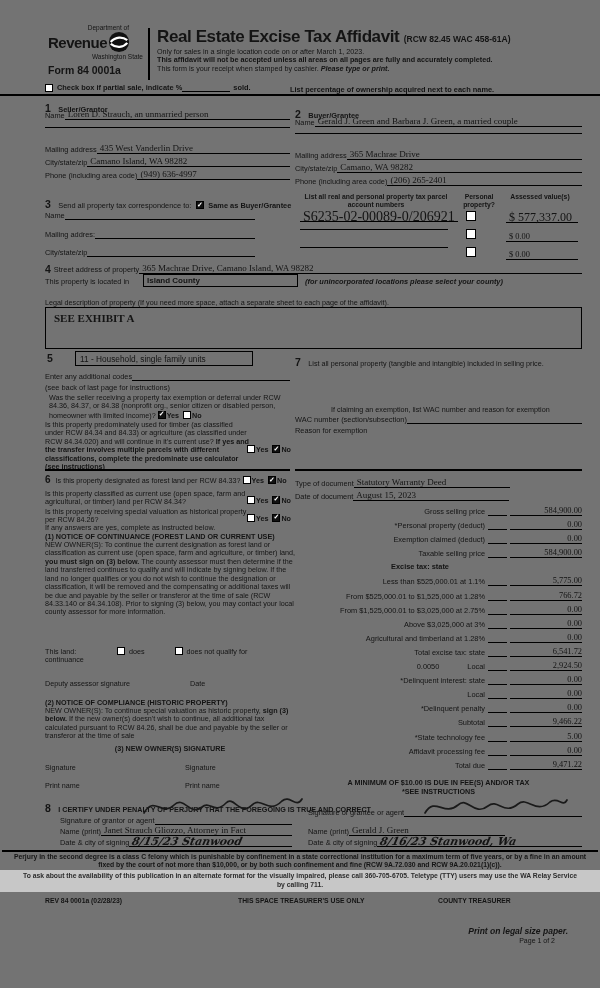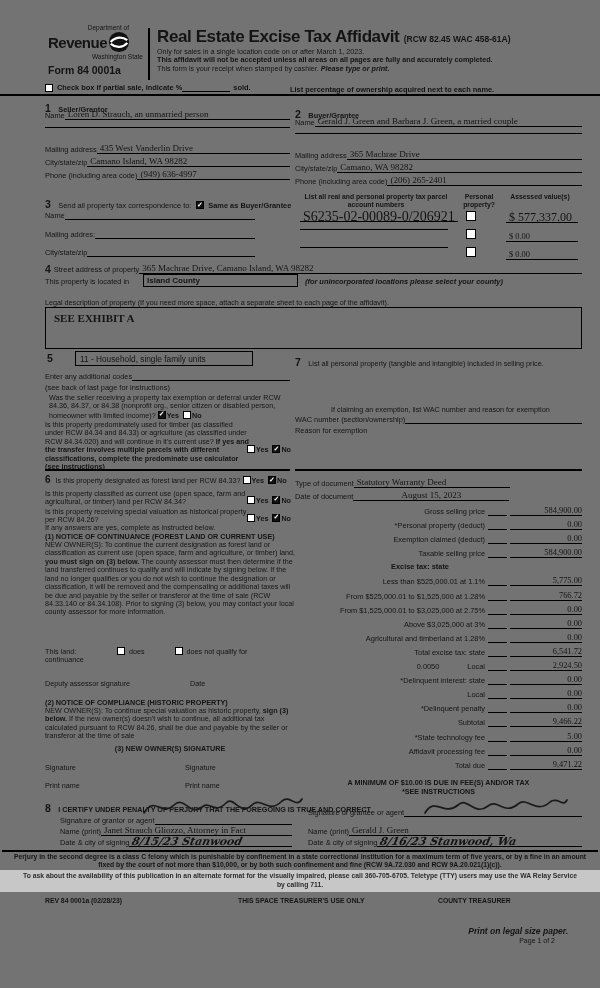--- a/index.html
+++ b/index.html
@@ -204,21 +204,21 @@
   </div>
   <div class="a hr" style="left:45px;top:469px;width:245px;height:1.8px;"></div>
 
   <div class="a" style="left:295px;top:352px;width:287px;">
     <span class="num">7</span>
     <span class="p">List all personal property (tangible and intangible) included in selling price.</span>
   </div>
   <div class="a uline" style="left:295px;top:392px;width:287px;height:10px;"></div>
   <div class="a p" style="left:295px;top:406px;padding-left:36px;">If claiming an exemption, list WAC number and reason for exemption</div>
   <div class="a row" style="left:295px;top:415px;width:287px;">
-    <span class="lab">WAC number (section/ownership)</span>
+    <span class="lab">WAC number (section/subsection)</span>
     <span class="fill"><span class="val"></span></span>
   </div>
   <div class="a lab" style="left:295px;top:426px;">Reason for exemption</div>
   <div class="a uline" style="left:295px;top:456px;width:287px;height:10px;"></div>
   <div class="a hr" style="left:295px;top:469px;width:287px;height:1.5px;"></div>
 
   <div class="a p" style="left:45px;top:475px;width:250px;">
     <span class="num" style="font-size:10px;">6</span>
     <span>Is this property designated as forest land per RCW 84.33?</span>
     <span class="yn"><span class="cb"></span><span class="ynlab">Yes</span><span class="cb checked"></span><span class="ynlab">No</span></span>
@@ -261,21 +261,21 @@
   <div class="a sigline" style="left:185px;top:780px;width:107px;"></div>
   <div class="a p" style="left:45px;top:782px;">Print name</div>
   <div class="a p" style="left:185px;top:782px;">Print name</div>
 
   <div class="a row" style="left:295px;top:475px;width:287px;">
     <span class="lab">Type of document</span>
     <span class="fill" style="max-width:150px;"><span class="val">Statutory Warranty Deed</span></span>
   </div>
   <div class="a row" style="left:295px;top:488px;width:287px;">
     <span class="lab">Date of document</span>
-    <span class="fill" style="max-width:150px;text-align:center;"><span class="val">August 15, 2023</span></span>
+    <span class="fill" style="max-width:150px;"><span class="val">August 15, 2023</span></span>
   </div>
 
   <div class="a" style="left:295px;top:506px;width:287px;">
     <div class="mrow">
         <span class="mlabel">Gross selling price</span>
         <span class="mfill"></span>
         <span class="mval">584,900.00</span>
       </div>
     <div class="mrow">
         <span class="mlabel">*Personal property (deduct)</span>

